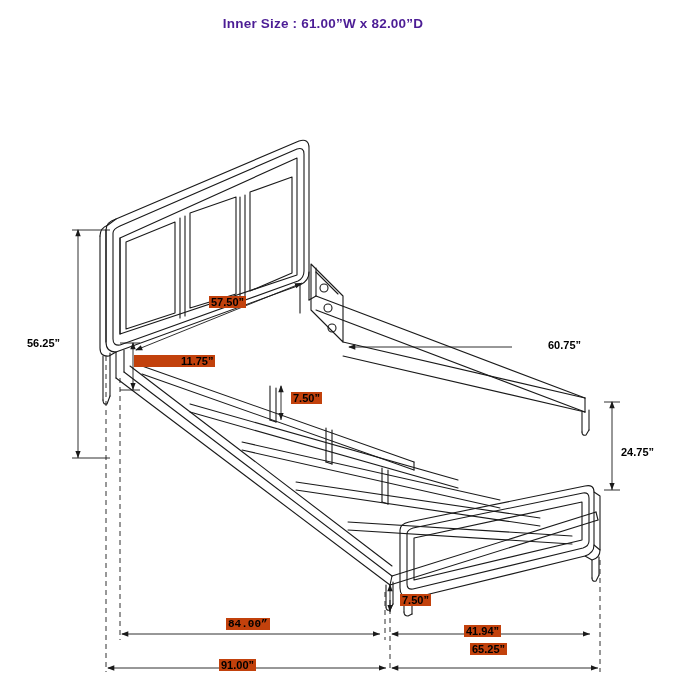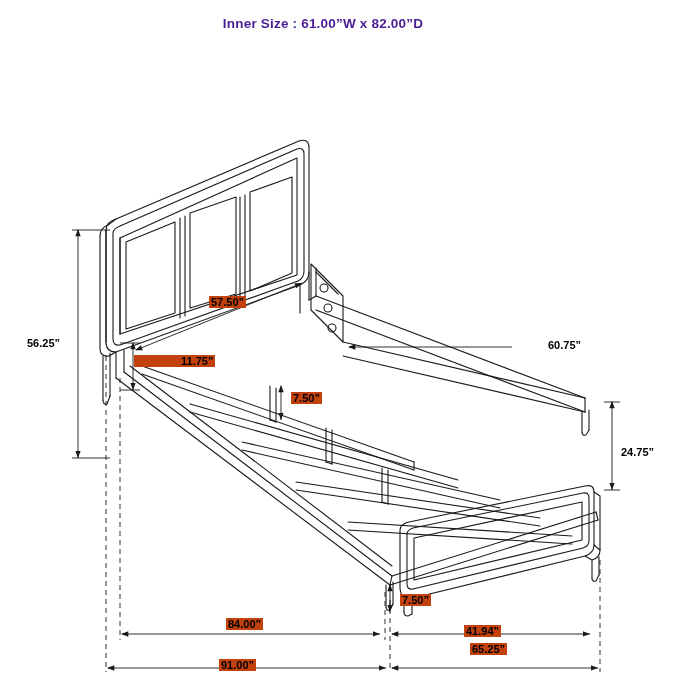--- a/index.html
+++ b/index.html
@@ -219,21 +219,21 @@
   <div class="dimlabel boxed" style="left:134px; top:355px;padding-left:47px;">11.75”</div>
 
   <div class="dimlabel" style="left:524px; top:339px;margin-left:24px;">60.75”</div>
 
   <div class="dimlabel boxed" style="left:291px; top:392px;">7.50”</div>
 
   <div class="dimlabel" style="left:621px; top:446px;text-align:right;">24.75”</div>
 
   <div class="dimlabel boxed" style="left:400px; top:594px;">7.50”</div>
 
-  <div class="dimlabel boxed" style="left:226px; top:618px;">84.00”</div>
+  <div class="dimlabel boxed" style="left:226px; top:618px;font-family:Liberation Mono, monospace;">84.00”</div>
 
   <div class="dimlabel boxed" style="left:464px; top:625px;">41.94”</div>
 
   <div class="dimlabel boxed" style="left:219px; top:659px;text-align:right;">91.00”</div>
 
   <div class="dimlabel boxed" style="left:470px; top:643px;">65.25”</div>
 
 </div>
 
 </body></html>

